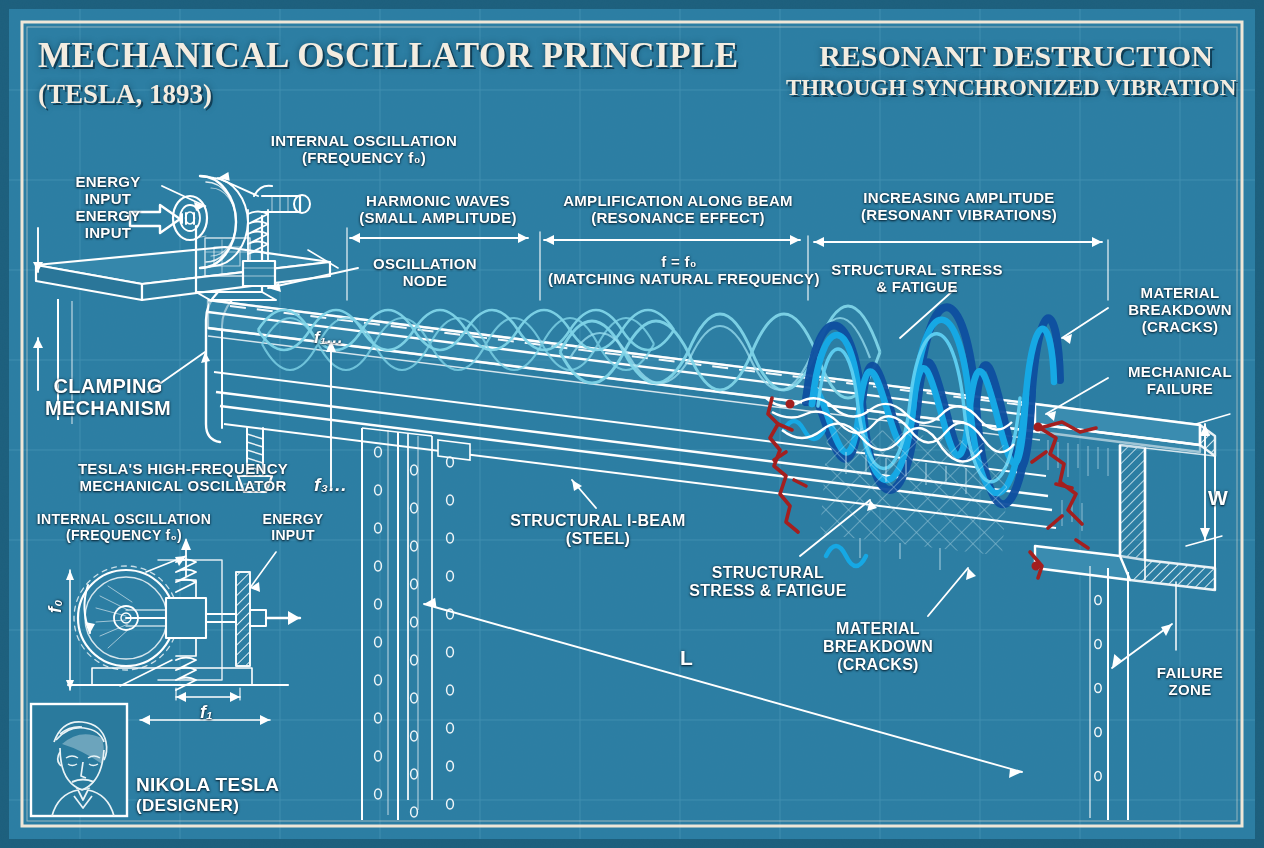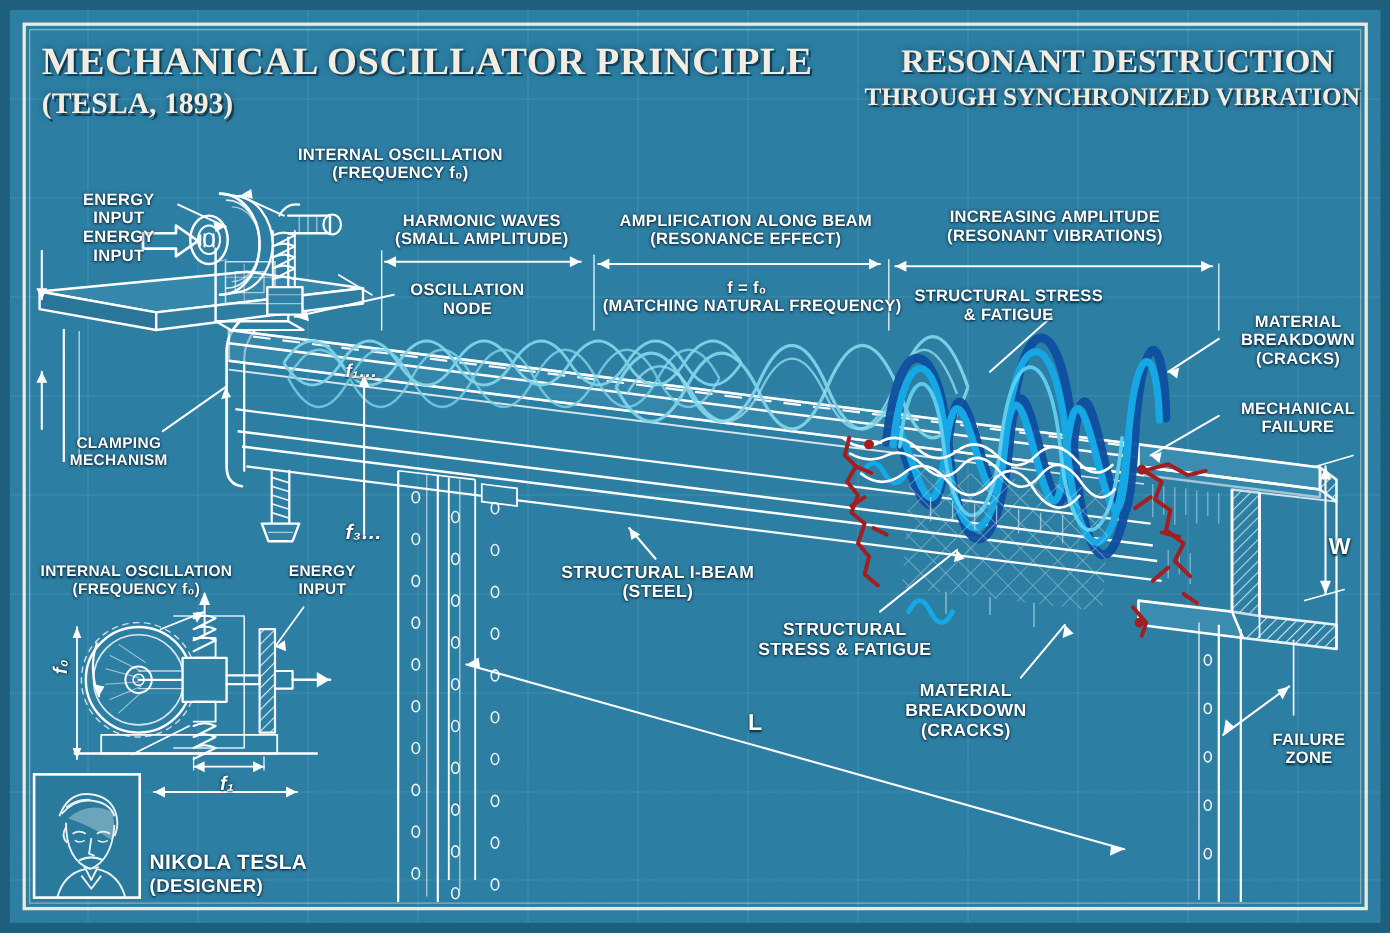--- a/index.html
+++ b/index.html
@@ -483,23 +483,25 @@
 (FREQUENCY f₀)</div>
 
   <div class="lbl c" style="left:62px;top:174px;width:92px;font-size:15px;">ENERGY
 INPUT</div>
   <div class="lbl c" style="left:62px;top:208px;width:92px;font-size:15px;">ENERGY
 INPUT</div>
 
   <div class="lbl c" style="left:360px;top:256px;width:130px;font-size:15px;">OSCILLATION
 NODE</div>
 
-  <div class="lbl c" style="left:44px;top:395px;width:128px;font-size:14px;">CLAMPING
+  <div class="lbl c" style="left:44px;top:375px;width:128px;font-size:20px;">CLAMPING
 MECHANISM</div>
 
+  <div class="lbl c" style="left:62px;top:461px;width:242px;font-size:15px;">TESLA'S HIGH-FREQUENCY
+MECHANICAL OSCILLATOR</div>
 
   <div class="lbl c" style="left:34px;top:512px;width:180px;font-size:14px;">INTERNAL OSCILLATION
 (FREQUENCY f₀)</div>
   <div class="lbl c" style="left:248px;top:512px;width:90px;font-size:14px;">ENERGY
 INPUT</div>
 
   <div class="lbl c" style="left:500px;top:512px;width:196px;font-size:16px;">STRUCTURAL I-BEAM
 (STEEL)</div>
 
   <div class="lbl c" style="left:678px;top:564px;width:180px;font-size:16px;">STRUCTURAL

